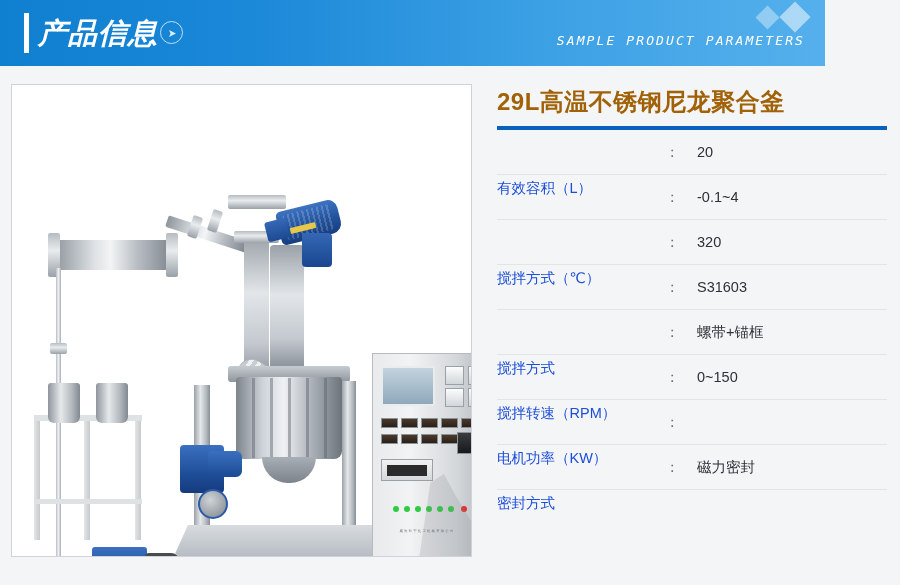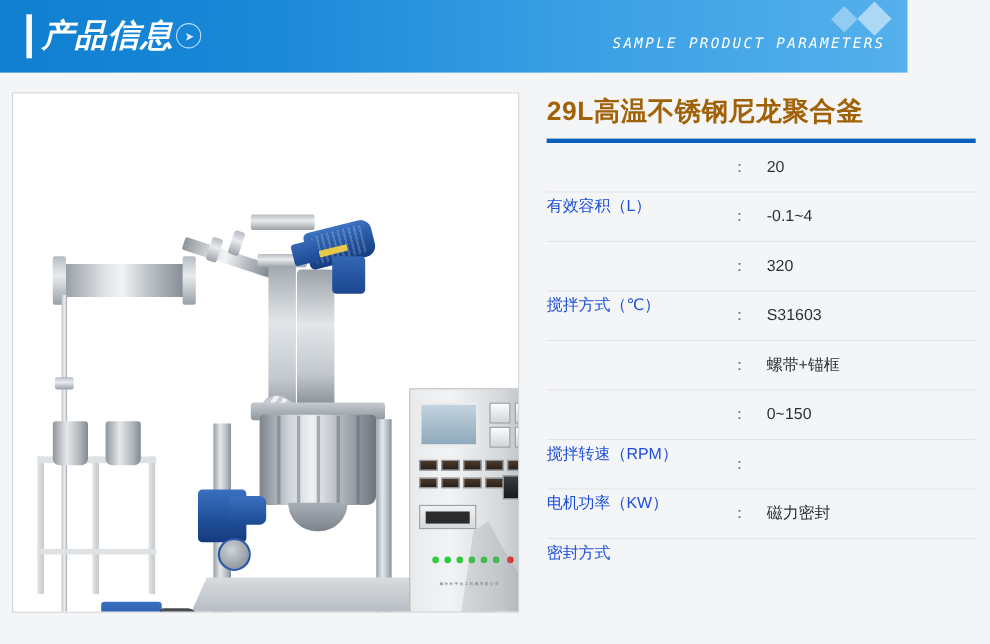--- a/index.html
+++ b/index.html
@@ -413,20 +413,21 @@
         <div class="spec-row">
           <span class="spec-label">搅拌方式（℃）</span>
           <span class="spec-colon">：</span>
           <span class="spec-value">320</span>
         </div>
         <div class="spec-row">
           <span class="spec-colon">：</span>
           <span class="spec-value">S31603</span>
         </div>
         <div class="spec-row">
+          <span class="spec-label">搅拌方式</span>
           <span class="spec-colon">：</span>
           <span class="spec-value">螺带+锚框</span>
         </div>
         <div class="spec-row">
           <span class="spec-label">搅拌转速（RPM）</span>
           <span class="spec-colon">：</span>
           <span class="spec-value">0~150</span>
         </div>
         <div class="spec-row">
           <span class="spec-label">电机功率（KW）</span>

